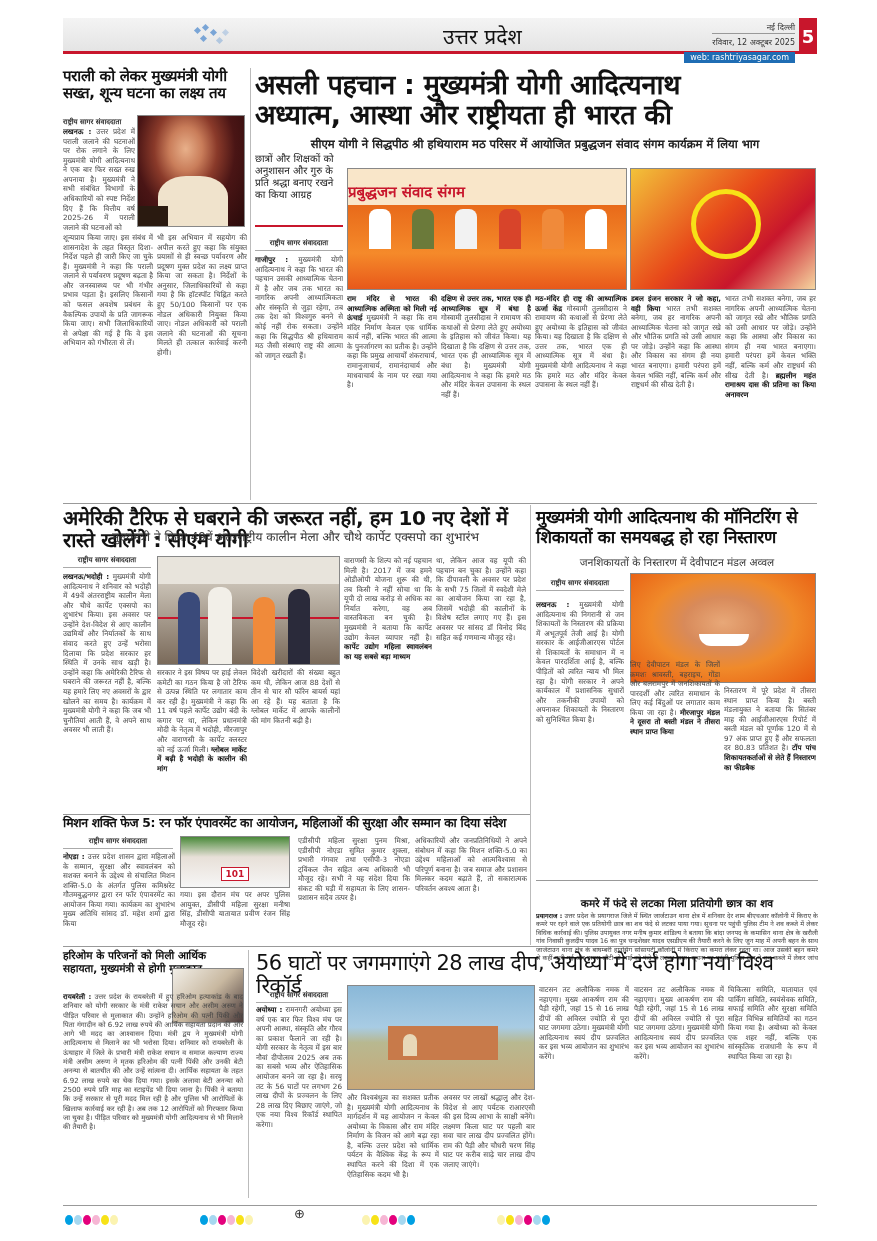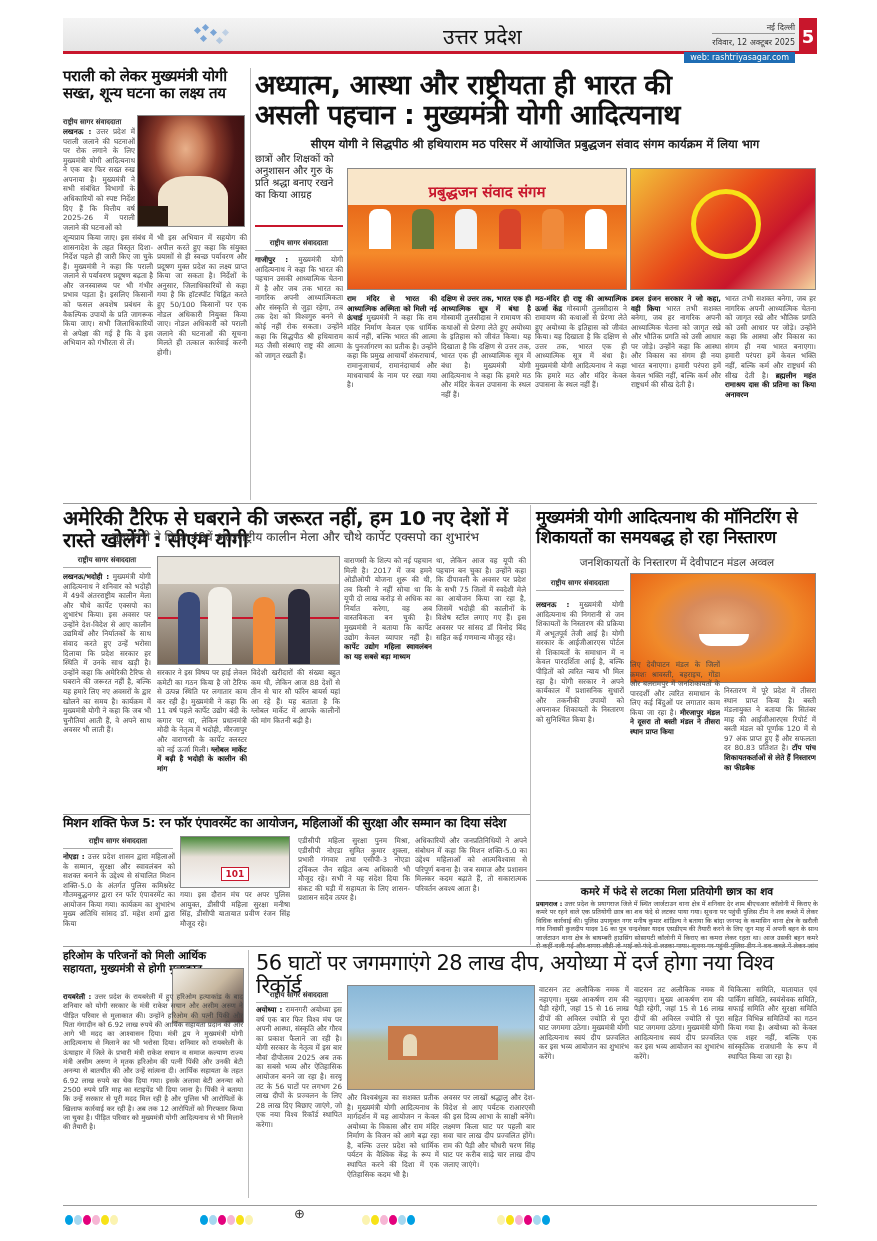--- a/index.html
+++ b/index.html
@@ -54,31 +54,31 @@
 <div class="abs img" style="left:137px;top:115px;width:108px;height:112px;background:radial-gradient(ellipse at 45% 30%,#e8b08a 0,#c97d5a 20%,#8a3a2a 38%,#4a1515 60%,#2a0a0a 100%)">
   <div style="position:absolute;left:20px;top:60px;width:70px;height:52px;background:#f0e3cc;border-radius:40% 40% 0 0"></div>
   <div style="position:absolute;left:0;top:90px;width:30px;height:22px;background:#2a1a10"></div>
 </div>
 <div class="abs col" style="left:63px;top:127px;width:72px;height:105px"><b>लखनऊ :</b> <span>उत्तर प्रदेश में पराली जलाने की घटनाओं पर रोक लगाने के लिए मुख्यमंत्री योगी आदित्यनाथ ने एक बार फिर सख्त रुख अपनाया है। मुख्यमंत्री ने सभी संबंधित विभागों के अधिकारियों को स्पष्ट निर्देश दिए हैं कि वित्तीय वर्ष 2025-26 में पराली जलाने की घटनाओं को</span></div>
 <div class="abs col" style="left:63px;top:233px;width:90px;height:268px">शून्यप्राय किया जाए। इस संबंध में शासनादेश के तहत विस्तृत दिशा-निर्देश पहले ही जारी किए जा चुके हैं। मुख्यमंत्री ने कहा कि पराली जलाने से पर्यावरण प्रदूषण बढ़ता है और जनस्वास्थ्य पर भी गंभीर प्रभाव पड़ता है। इसलिए किसानों को फसल अवशेष प्रबंधन के वैकल्पिक उपायों के प्रति जागरूक किया जाए। सभी जिलाधिकारियों से अपेक्षा की गई है कि वे इस अभियान को गंभीरता से लें।</div>
 <div class="abs col" style="left:157px;top:233px;width:90px;height:268px">भी इस अभियान में सहयोग की अपील करते हुए कहा कि संयुक्त प्रयासों से ही स्वच्छ पर्यावरण और प्रदूषण मुक्त प्रदेश का लक्ष्य प्राप्त किया जा सकता है। निर्देशों के अनुसार, जिलाधिकारियों से कहा गया है कि हॉटस्पॉट चिह्नित करते हुए 50/100 किसानों पर एक नोडल अधिकारी नियुक्त किया जाए। नोडल अधिकारी को पराली जलाने की घटनाओं की सूचना मिलते ही तत्काल कार्रवाई करनी होगी।</div>
 <div class="abs divider-v" style="left:250px;top:68px;height:432px"></div>
 
 <div class="abs head" style="left:255px;top:70px;width:560px;font-size:27px;line-height:1.12">
+  <div>असली पहचान : मुख्यमंत्री योगी आदित्यनाथ</div>
   <div>अध्यात्म, आस्था और राष्ट्रीयता ही भारत की</div>
-  <div>असली पहचान : मुख्यमंत्री योगी आदित्यनाथ</div>
 </div>
 <div class="abs" style="left:255px;top:136px;width:560px;font-size:11.5px;font-weight:bold;color:#222;text-align:center">सीएम योगी ने सिद्धपीठ श्री हथियाराम मठ परिसर में आयोजित प्रबुद्धजन संवाद संगम कार्यक्रम में लिया भाग</div>
 <div class="abs sub" style="left:255px;top:153px;width:90px;font-size:10px;color:#222">छात्रों और शिक्षकों को अनुशासन और गुरु के प्रति श्रद्धा बनाए रखने का किया आग्रह</div>
 <div class="abs" style="left:255px;top:225px;width:88px;height:2px;background:#c8162c"></div>
 <div class="abs byline" style="left:255px;top:238px;width:88px;font-size:7px">राष्ट्रीय सागर संवाददाता</div>
 <div class="abs col" style="left:255px;top:255px;width:88px;height:245px"><b>गाजीपुर :</b> <span>मुख्यमंत्री योगी आदित्यनाथ ने कहा कि भारत की पहचान उसकी आध्यात्मिक चेतना में है और जब तक भारत का नागरिक अपनी आध्यात्मिकता और संस्कृति से जुड़ा रहेगा, तब तक देश को विश्वगुरु बनने से कोई नहीं रोक सकता। उन्होंने कहा कि सिद्धपीठ श्री हथियाराम मठ जैसी संस्थाएं राष्ट्र की आत्मा को जागृत रखती हैं।</span></div>
 
 <div class="abs img" style="left:347px;top:168px;width:280px;height:122px;background:linear-gradient(#f9e6c9 0,#f9e6c9 30%,#e86a1a 30%,#f58a2a 70%,#e8581a 100%)">
-  <div style="position:absolute;left:0;top:12px;width:100%;text-align:center;font-size:15px;font-weight:bold;color:#c8162c">प्रबुद्धजन संवाद संगम</div>
+  <div style="position:absolute;left:0;top:12px;width:100%;font-size:15px;font-weight:bold;color:#c8162c">प्रबुद्धजन संवाद संगम</div>
   <div style="position:absolute;left:10px;top:40px;width:260px;height:40px;display:flex;justify-content:space-around">
     <span style="width:22px;height:40px;background:#fff;border-radius:8px 8px 0 0"></span>
       <span style="width:22px;height:40px;background:#6b7a3a;border-radius:8px 8px 0 0"></span>
       <span style="width:22px;height:40px;background:#f2f2f2;border-radius:8px 8px 0 0"></span>
       <span style="width:22px;height:40px;background:#d8442a;border-radius:8px 8px 0 0"></span>
       <span style="width:22px;height:40px;background:#f08a3a;border-radius:8px 8px 0 0"></span>
       <span style="width:22px;height:40px;background:#fff;border-radius:8px 8px 0 0"></span>
   </div>
 </div>
 <div class="abs img" style="left:630px;top:168px;width:186px;height:122px;background:linear-gradient(135deg,#f2c23a,#e84a1a 45%,#c8162c 70%,#f6d6a0)">
@@ -126,21 +126,21 @@
 <div class="abs byline" style="left:63px;top:836px;width:110px;font-size:7px">राष्ट्रीय सागर संवाददाता</div>
 <div class="abs col" style="left:63px;top:852px;width:112px;height:90px"><b>नोएडा :</b> <span>उत्तर प्रदेश शासन द्वारा महिलाओं के सम्मान, सुरक्षा और स्वावलंबन को सशक्त बनाने के उद्देश्य से संचालित मिशन शक्ति-5.0 के अंतर्गत पुलिस कमिश्नरेट गौतमबुद्धनगर द्वारा रन फॉर एंपावरमेंट का आयोजन किया गया। कार्यक्रम का शुभारंभ मुख्य अतिथि सांसद डॉ. महेश शर्मा द्वारा किया</span></div>
 <div class="abs img" style="left:180px;top:836px;width:110px;height:52px;background:linear-gradient(#4a8a3a,#e8e0d8 40%,#f6f6f6)">
   <div style="position:absolute;left:40px;top:30px;width:28px;height:14px;background:#fff;border:1px solid #c8162c;color:#c8162c;font-size:9px;font-weight:bold;text-align:center;line-height:12px">101</div>
 </div>
 <div class="abs col" style="left:180px;top:890px;width:110px;height:52px">गया। इस दौरान मंच पर अपर पुलिस आयुक्त, डीसीपी महिला सुरक्षा मनीषा सिंह, डीसीपी यातायात प्रवीण रंजन सिंह मौजूद रहे।</div>
 <div class="abs col" style="left:298px;top:836px;width:112px;height:106px">एडीसीपी महिला सुरक्षा पुनम मिश्रा, एडीसीपी नोएडा सुमित कुमार शुक्ला, प्रभारी गंगवार तथा एसीपी-3 नोएडा ट्विंकल जैन सहित अन्य अधिकारी भी मौजूद रहे। सभी ने यह संदेश दिया कि संकट की घड़ी में सहायता के लिए शासन-प्रशासन सदैव तत्पर है।</div>
 <div class="abs col" style="left:415px;top:836px;width:112px;height:106px">अधिकारियों और जनप्रतिनिधियों ने अपने संबोधन में कहा कि मिशन शक्ति-5.0 का उद्देश्य महिलाओं को आत्मविश्वास से परिपूर्ण बनाना है। जब समाज और प्रशासन मिलकर कदम बढ़ाते हैं, तो सकारात्मक परिवर्तन अवश्य आता है।</div>
 
 <div class="abs" style="left:536px;top:880px;width:282px;height:70px;border-top:1px solid #999">
-  <div class="boxhead" style="text-align:center;margin-top:4px;font-size:10.5px">कमरे में फंदे से लटका मिला प्रतियोगी छात्र का शव</div>
+  <div class="boxhead" style="text-align:center;margin-top:16px;font-size:10.5px">कमरे में फंदे से लटका मिला प्रतियोगी छात्र का शव</div>
   <div class="col" style="margin-top:2px;height:50px;font-size:6.4px"><b>प्रयागराज :</b> <span>उत्तर प्रदेश के प्रयागराज जिले में स्थित जार्जटाउन थाना क्षेत्र में शनिवार देर शाम बीएचआर कॉलोनी में किराए के कमरे पर रहने वाले एक प्रतियोगी छात्र का शव फंदे से लटका पाया गया। सूचना पर पहुंची पुलिस टीम ने शव कब्जे में लेकर विधिक कार्रवाई की। पुलिस उपायुक्त नगर मनीष कुमार शांडिल्य ने बताया कि बांदा जनपद के कमासिन थाना क्षेत्र के खरौली गांव निवासी कुलदीप यादव 16 का पुत्र चन्द्रशेखर यादव एसडीएम की तैयारी करने के लिए जुन माह में अपनी बहन के साथ जार्जटाउन थाना क्षेत्र के बाघम्बरी हाउसिंग सोसायटी कॉलोनी में किराए का कमरा लेकर रहता था। आज उसकी बहन कमरे से कहीं चली गई और वापस लौटी तो भाई को फंदे से लटका पाया। सूचना पर पहुंची पुलिस टीम ने शव कब्जे में लेकर जांच शुरू कर दी है। इस संबंध में परिवार के लोगों को खबर दे दी गई है। आगे की कार्रवाई परिवार के आने के बाद की जाएगी।</span></div>
 </div>
 
 <div class="abs rule" style="left:63px;top:946px;width:754px"></div>
 
 <div class="abs boxhead" style="left:63px;top:949px;width:180px;font-size:10.5px">हरिओम के परिजनों को मिली आर्थिक सहायता, मुख्यमंत्री से होगी मुलाकात</div>
 <div class="abs img" style="left:172px;top:968px;width:72px;height:55px;background:linear-gradient(135deg,#f2efe8,#c8b8a0 50%,#4a3a3a)"></div>
 <div class="abs col" style="left:63px;top:993px;width:180px;height:205px;font-size:7px"><b>रायबरेली :</b> <span>उत्तर प्रदेश के रायबरेली में हुए हरिओम हत्याकांड के बाद शनिवार को योगी सरकार के मंत्री राकेश सचान और असीम अरुण ने पीड़ित परिवार से मुलाकात की। उन्होंने हरिओम की पत्नी पिंकी और पिता गंगादीन को 6.92 लाख रुपये की आर्थिक सहायता प्रदान की और आगे भी मदद का आश्वासन दिया। मंत्री द्वय ने मुख्यमंत्री योगी आदित्यनाथ से मिलाने का भी भरोसा दिया। शनिवार को रायबरेली के ऊंचाहार में जिले के प्रभारी मंत्री राकेश सचान व समाज कल्याण राज्य मंत्री असीम अरुण ने मृतक हरिओम की पत्नी पिंकी और उनकी बेटी अनन्या से बातचीत की और उन्हें सांत्वना दी। आर्थिक सहायता के तहत 6.92 लाख रुपये का चेक दिया गया। इसके अलावा बेटी अनन्या को 2500 रुपये प्रति माह का स्टाइपेंड भी दिया जाना है। पिंकी ने बताया कि उन्हें सरकार से पूरी मदद मिल रही है और पुलिस भी आरोपितों के खिलाफ कार्रवाई कर रही है। अब तक 12 आरोपितों को गिरफ्तार किया जा चुका है। पीड़ित परिवार को मुख्यमंत्री योगी आदित्यनाथ से भी मिलाने की तैयारी है।</span></div>
 <div class="abs divider-v" style="left:248px;top:950px;height:248px"></div>
 

